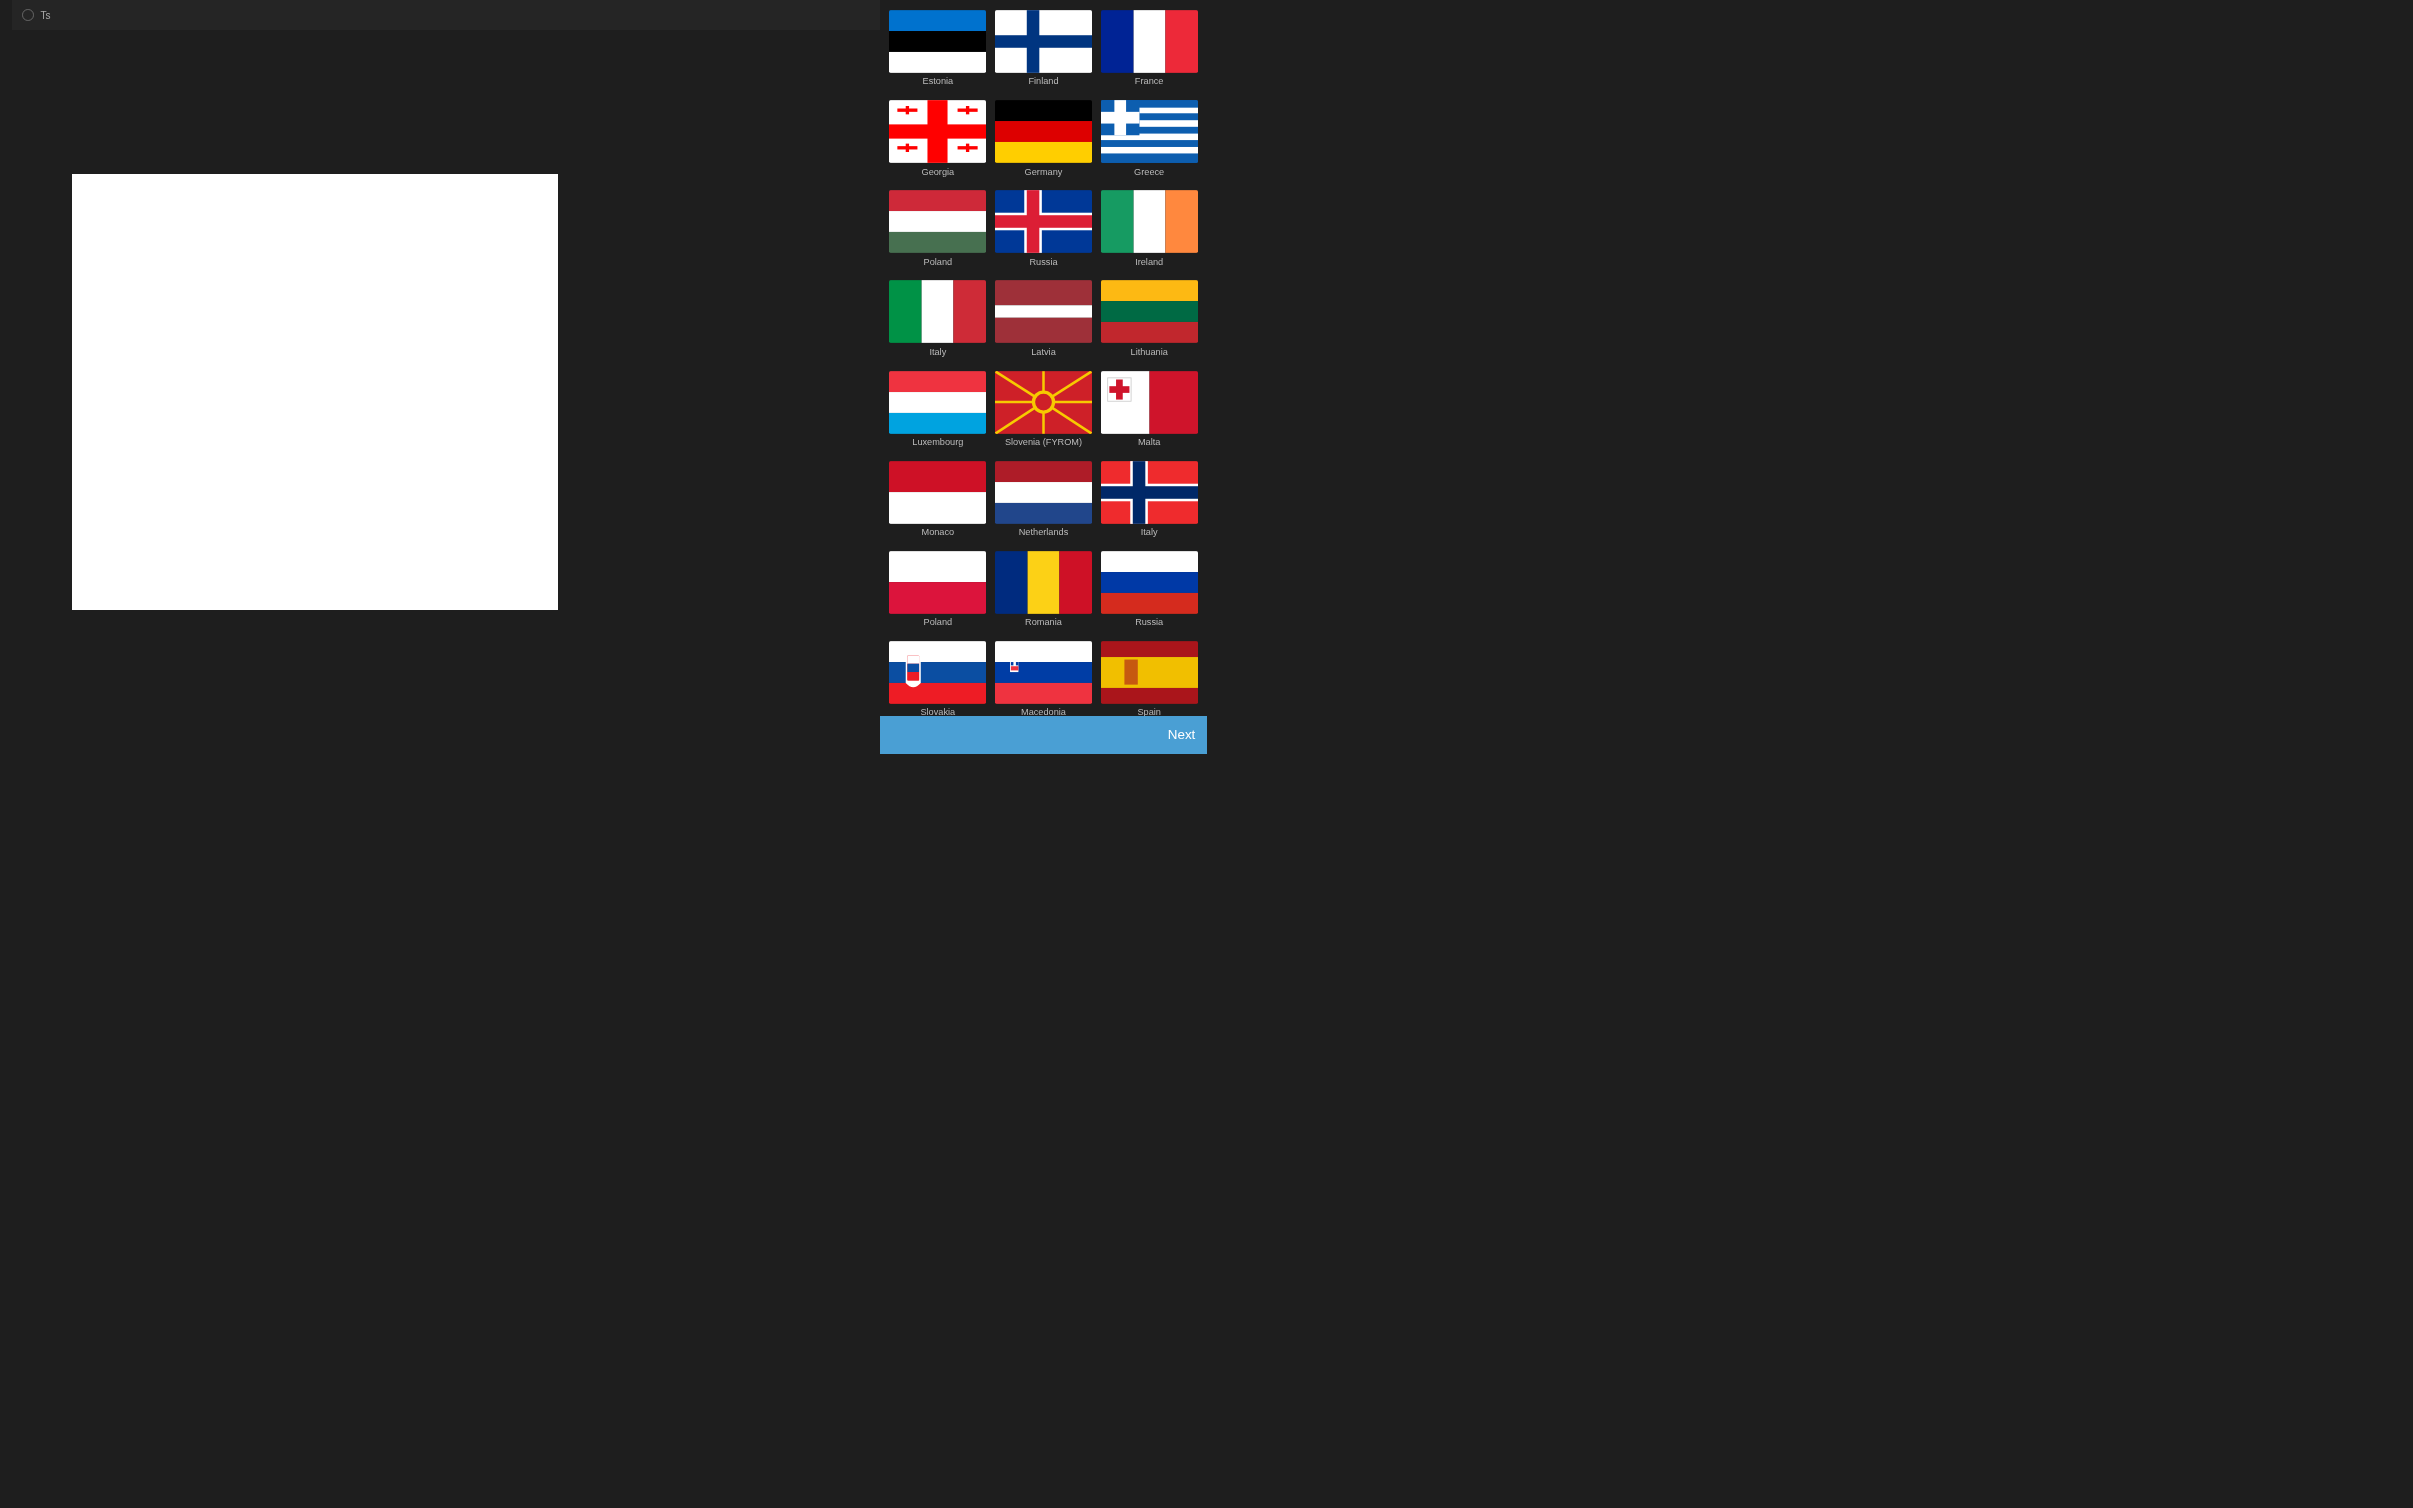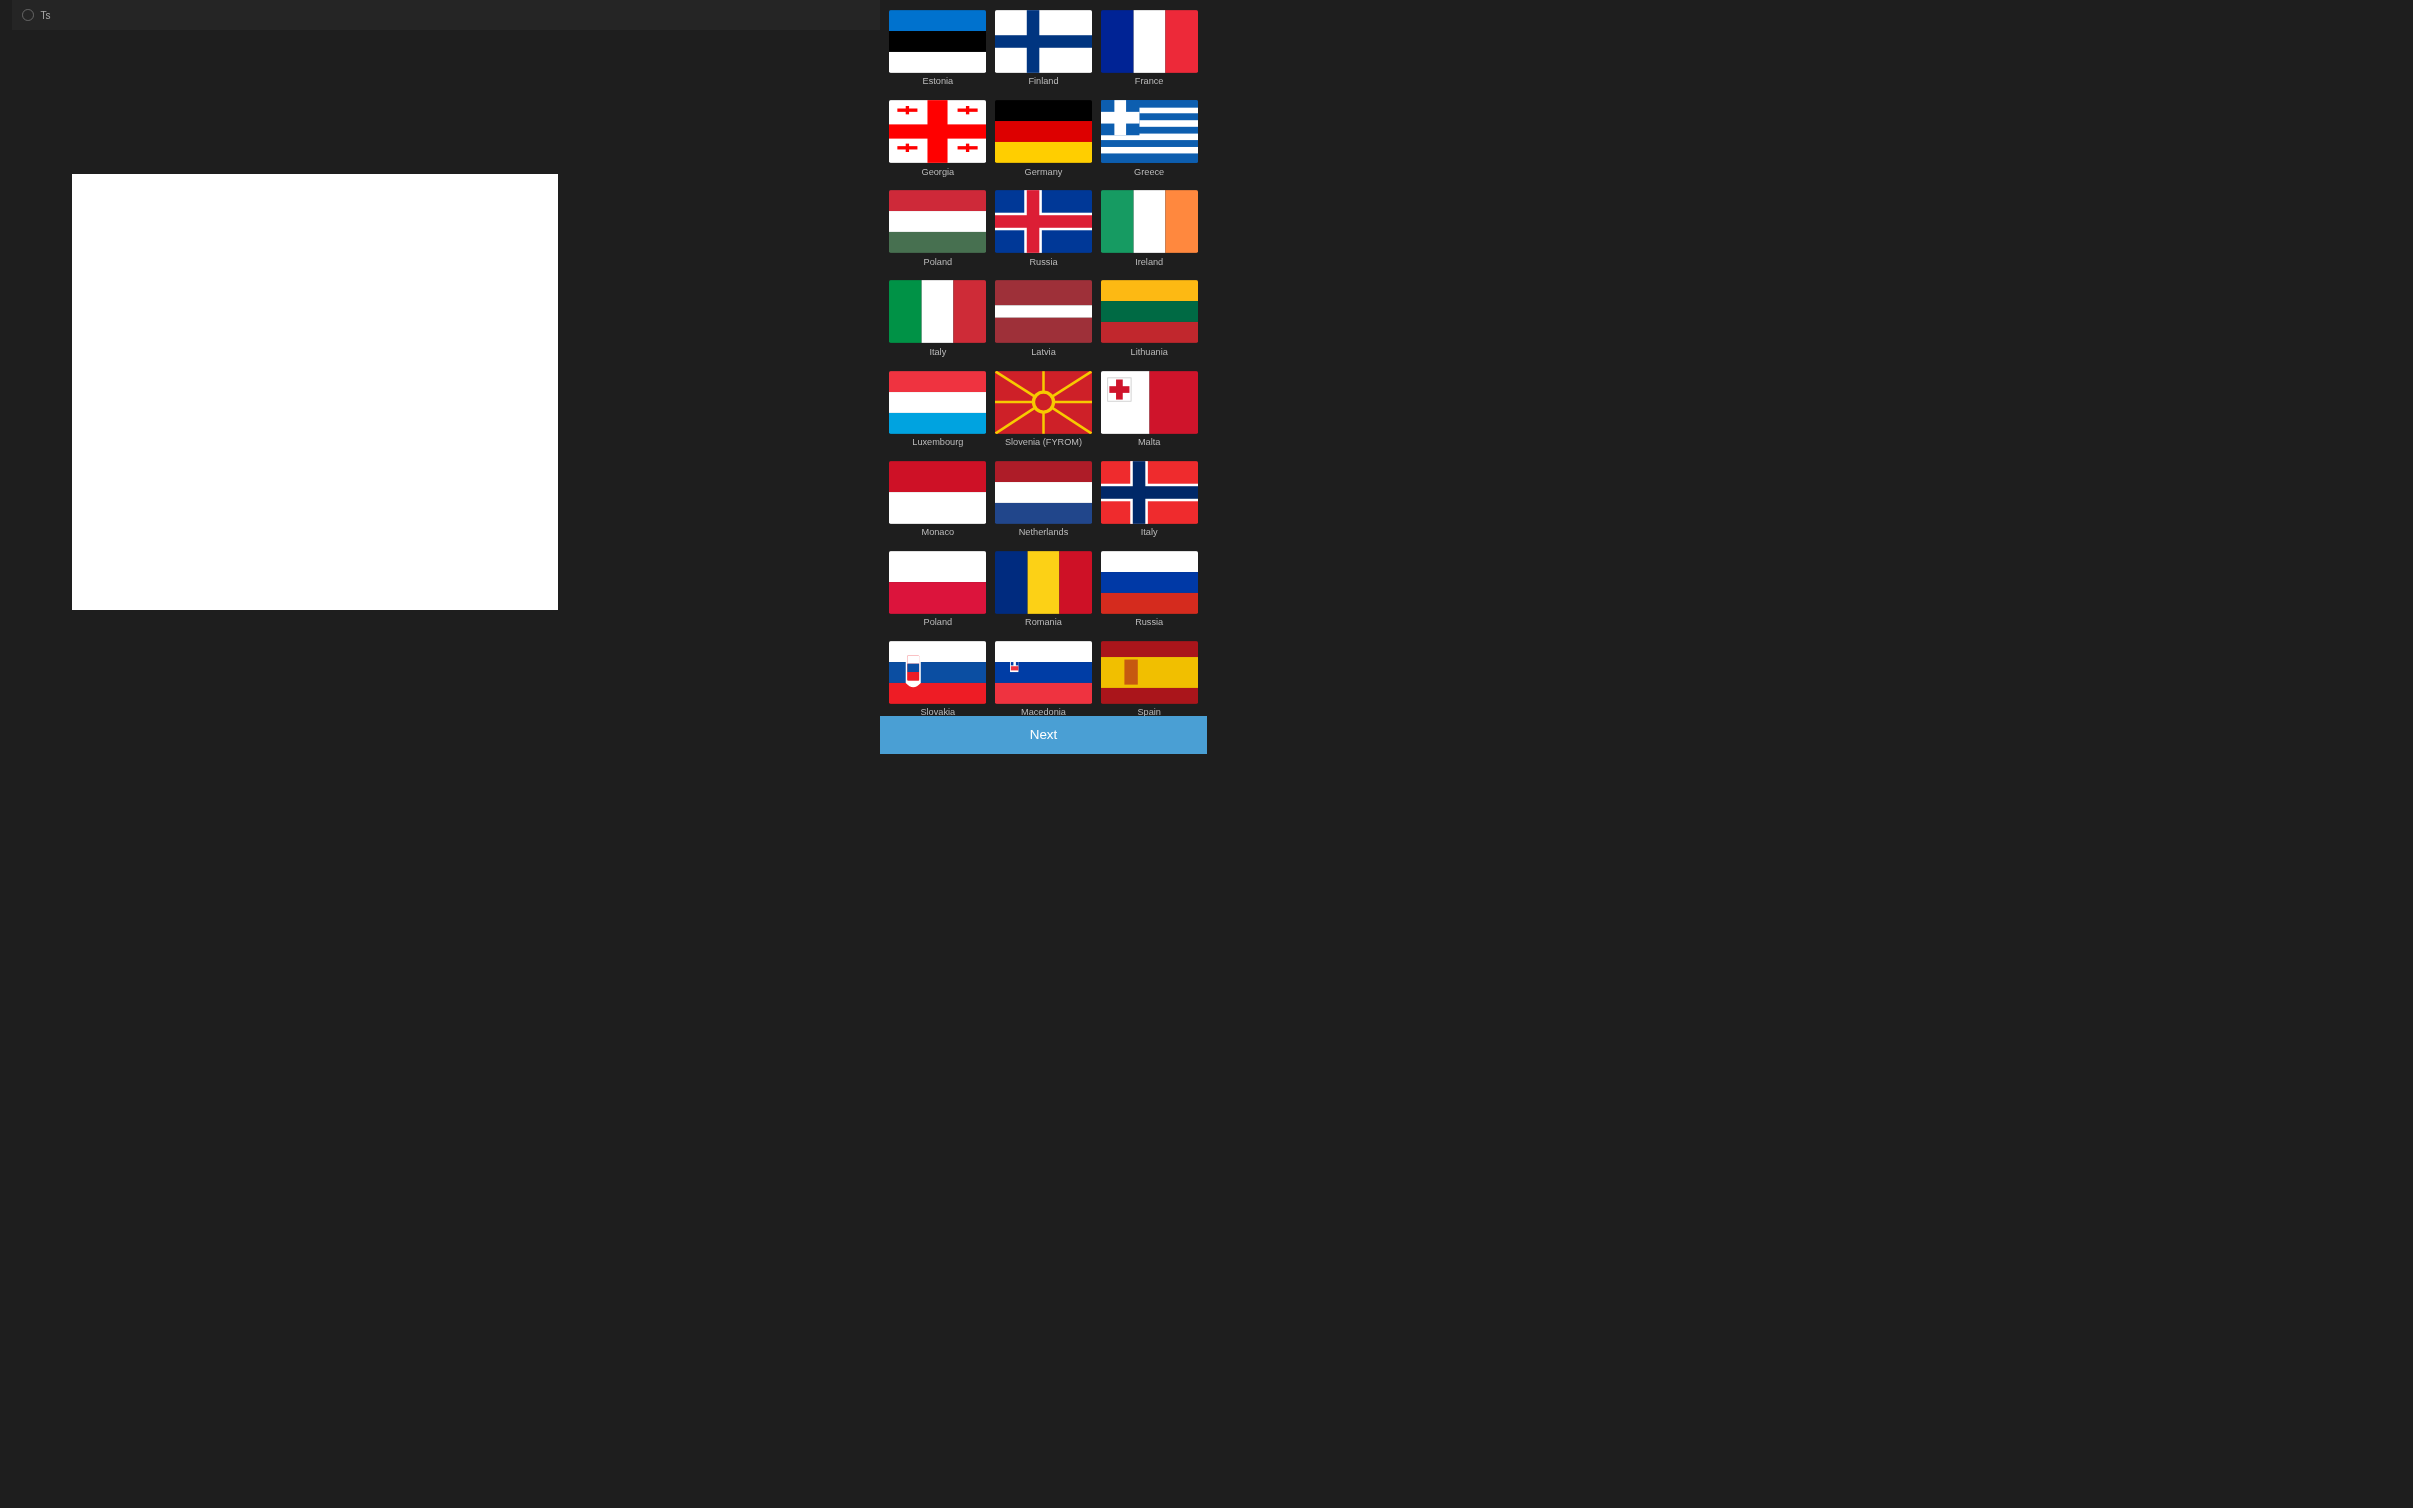--- a/index.html
+++ b/index.html
@@ -117,21 +117,21 @@
     
     .next-btn {
       background: #4a9fd4;
       color: #fff;
       font-size: 13.4px;
       font-weight: 500;
       border: none;
       width: 100%;
       padding: 11.7px;
       cursor: pointer;
-      text-align: center;
+      text-align: right;
       flex-shrink: 0;
     }
 
     
     .flag-box svg {
       width: 100%;
       height: 100%;
     }
   </style>
 </head>

